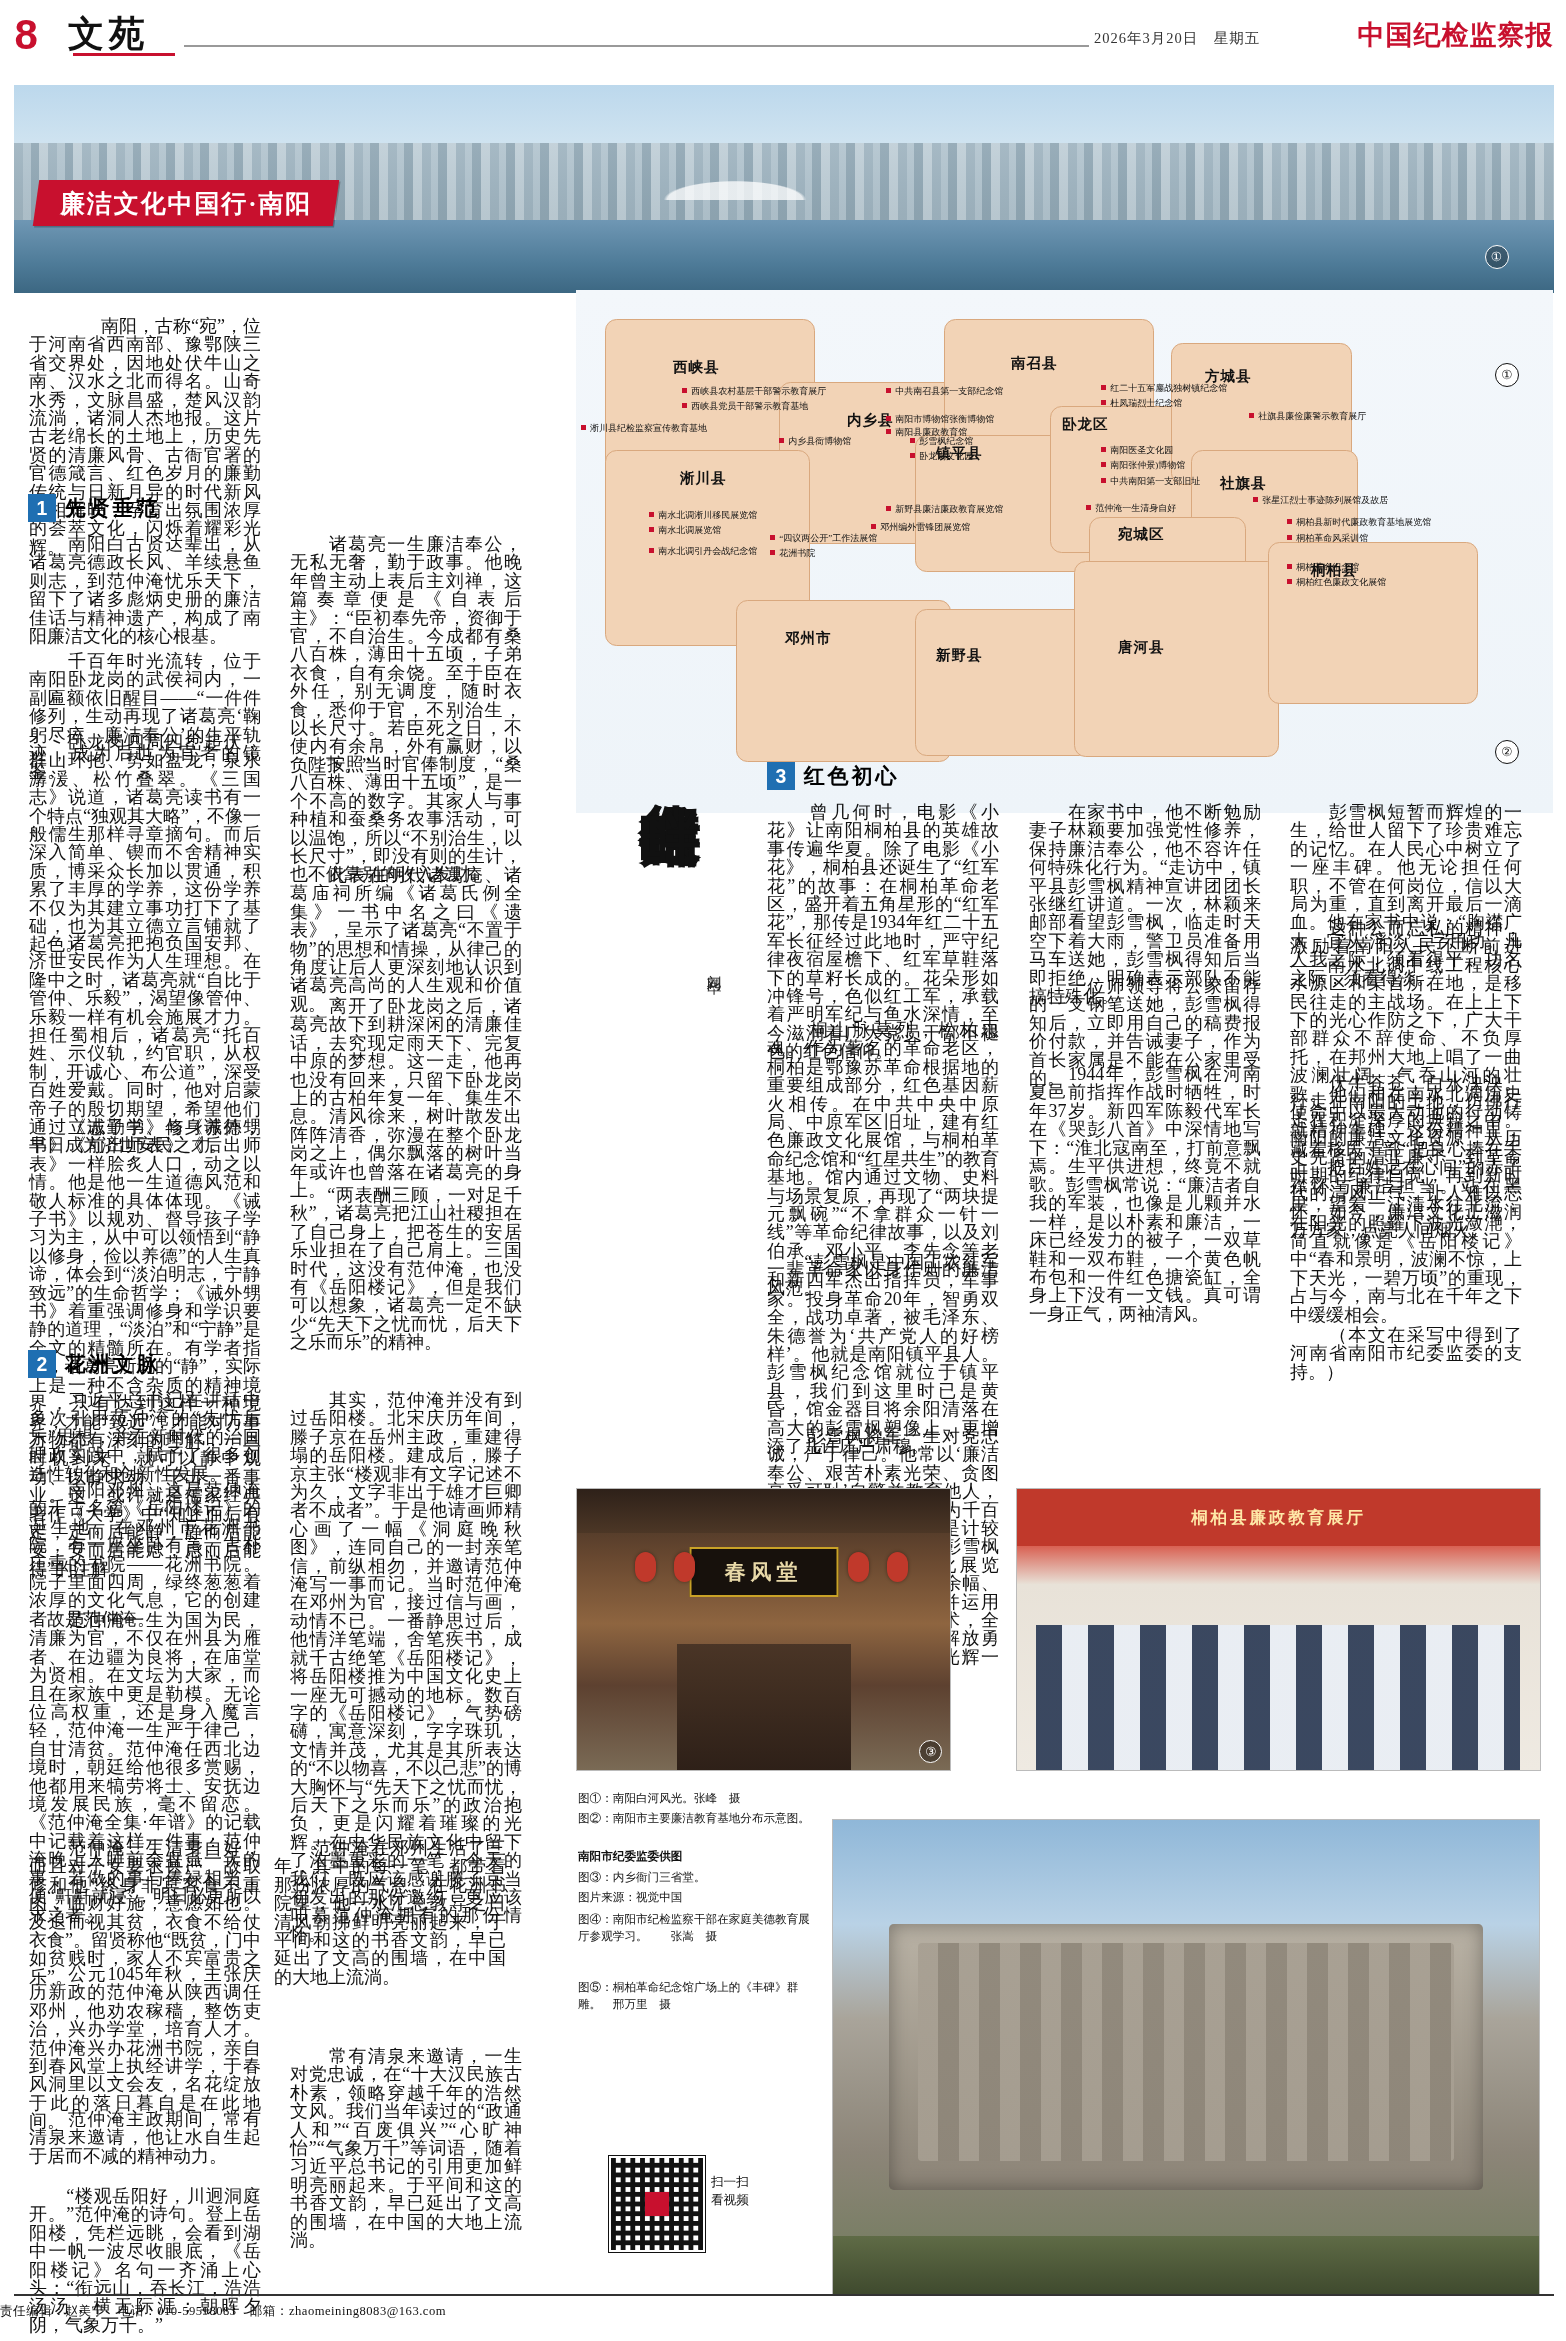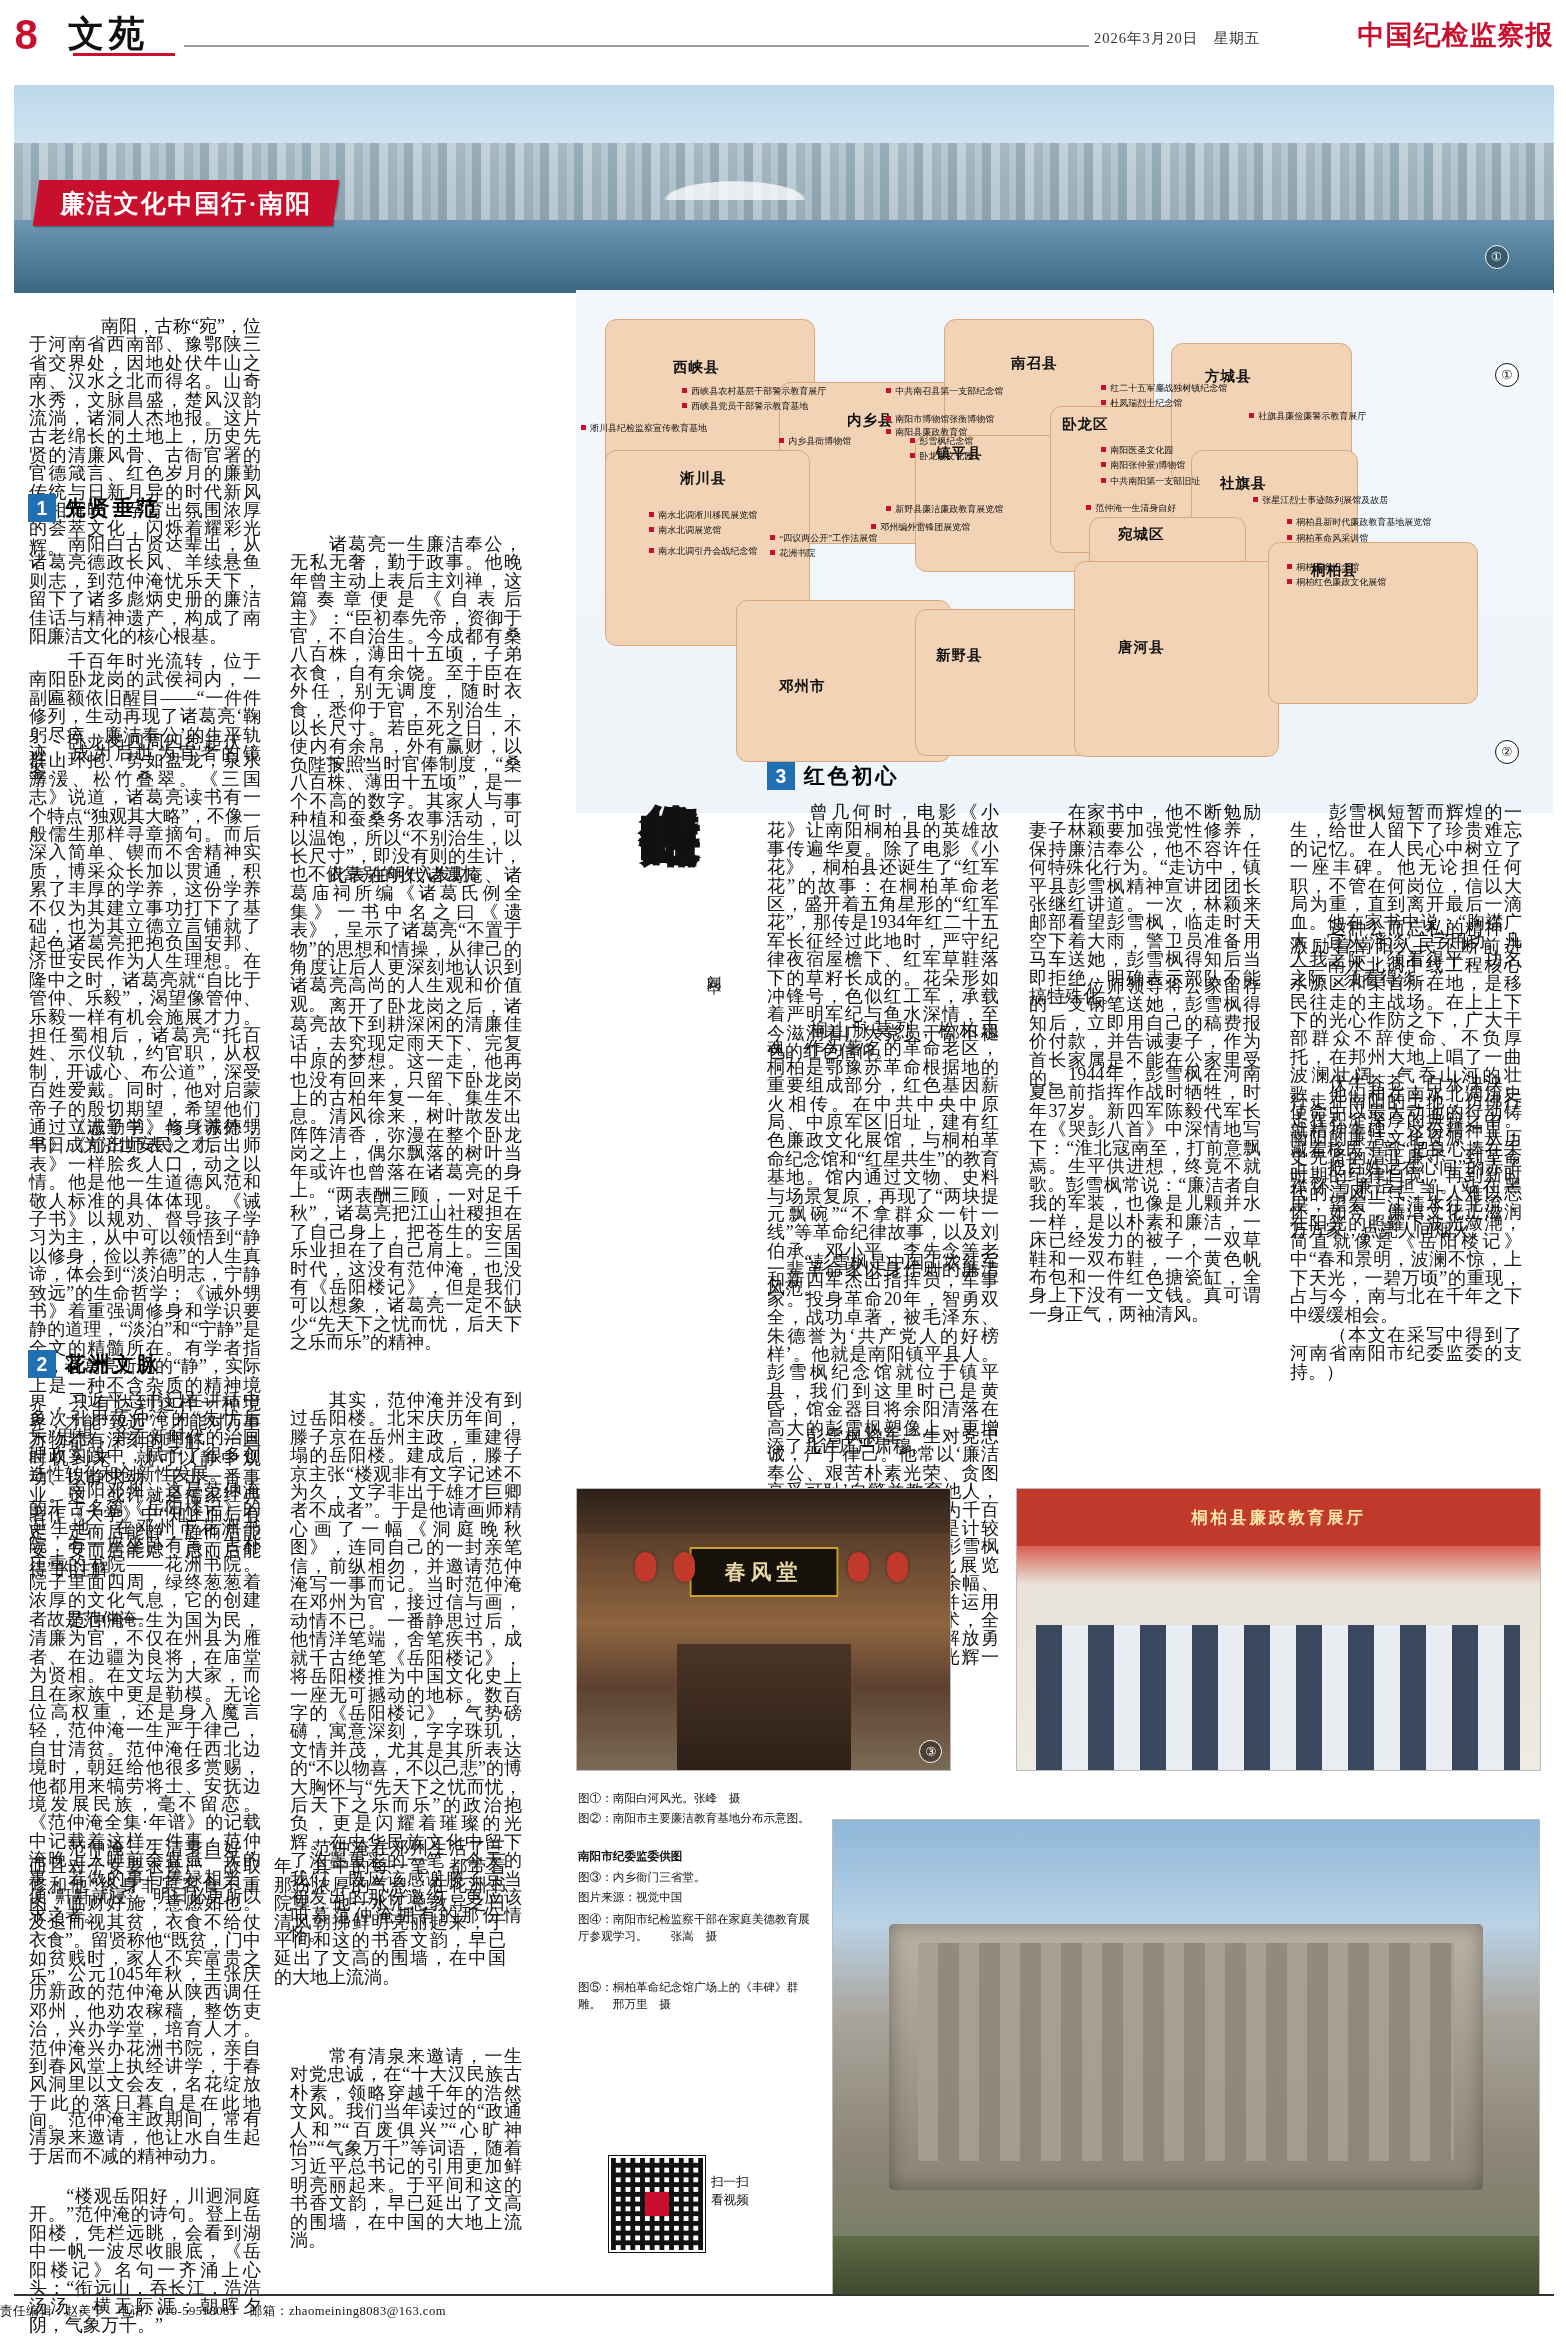--- a/index.html
+++ b/index.html
@@ -180,21 +180,21 @@
 
     <div class="cname" style="left:97px;top:68px;">西峡县</div>
     <div class="cname" style="left:435px;top:64px;">南召县</div>
     <div class="cname" style="left:271px;top:121px;">内乡县</div>
     <div class="cname" style="left:360px;top:154px;">镇平县</div>
     <div class="cname" style="left:486px;top:125px;">卧龙区</div>
     <div class="cname" style="left:629px;top:77px;">方城县</div>
     <div class="cname" style="left:104px;top:179px;">淅川县</div>
     <div class="cname" style="left:644px;top:184px;">社旗县</div>
     <div class="cname" style="left:542px;top:235px;">宛城区</div>
-    <div class="cname" style="left:203px;top:339px;margin-top:48px;">邓州市</div>
+    <div class="cname" style="left:209px;top:339px;">邓州市</div>
     <div class="cname" style="left:360px;top:356px;">新野县</div>
     <div class="cname" style="left:542px;top:348px;">唐河县</div>
     <div class="cname" style="left:735px;top:271px;">桐柏县</div>
 
     <div class="poi" style="left:106px;top:95px;">西峡县农村基层干部警示教育展厅</div>
     <div class="poi" style="left:106px;top:110px;">西峡县党员干部警示教育基地</div>
     <div class="poi" style="left:310px;top:95px;">中共南召县第一支部纪念馆</div>
     <div class="poi" style="left:525px;top:92px;">红二十五军鏖战独树镇纪念馆</div>
     <div class="poi" style="left:525px;top:107px;">杜凤瑞烈士纪念馆</div>
     <div class="poi" style="left:310px;top:123px;">南阳市博物馆张衡博物馆</div>

